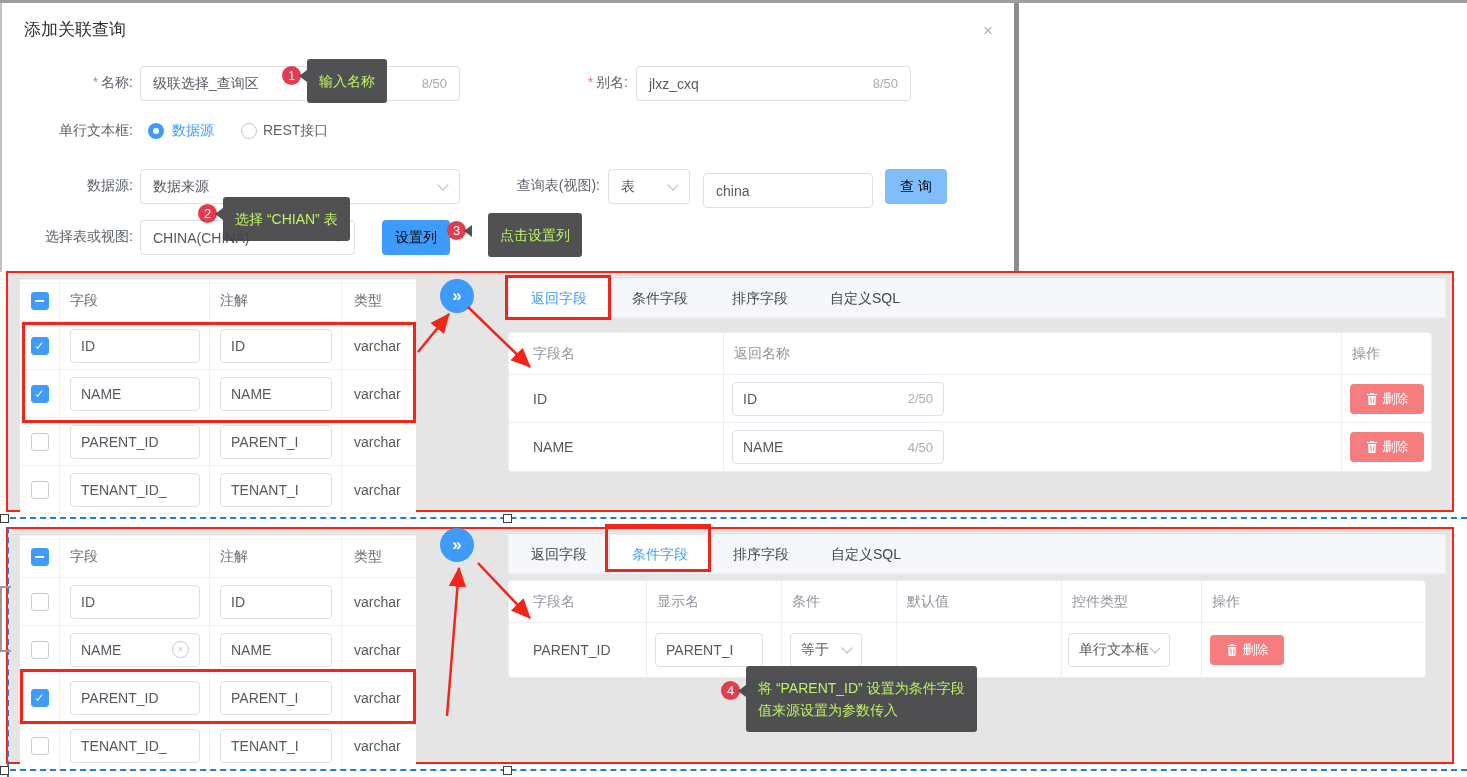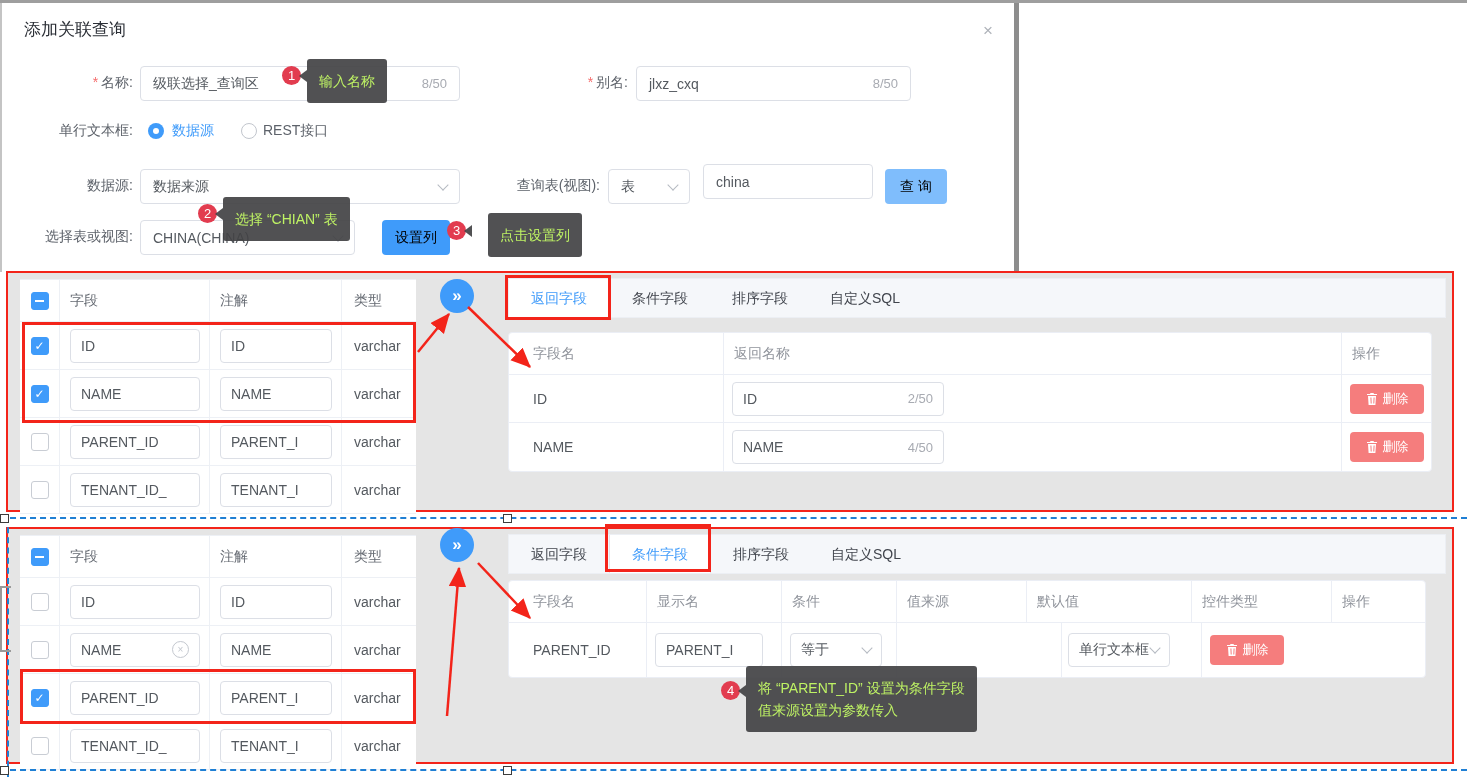--- a/index.html
+++ b/index.html
@@ -106,21 +106,21 @@
   <div class="lbl" style="left:20px;top:177px;width:113px;">数据源:</div>
   <div class="inpbox" style="left:140px;top:169px;width:320px;height:35px;">
     <span>数据来源</span>
     <span class="chev"></span>
   </div>
   <div class="lbl" style="left:478px;top:177px;width:122px;">查询表(视图):</div>
   <div class="inpbox" style="left:608px;top:169px;width:82px;height:35px;">
     <span>表</span>
     <span class="chev"></span>
   </div>
-  <div class="inpbox" style="left:703px;top:164px;width:170px;height:35px;">
+  <div class="inpbox" style="left:703px;top:173px;width:170px;height:35px;">
     <span>china</span>
   </div>
   <div class="btnblue" style="left:885px;top:169px;width:62px;height:35px;background:#7fbdfc;">查 询</div>
 
   <div class="lbl" style="left:20px;top:228px;width:113px;">选择表或视图:</div>
   <div class="inpbox" style="left:140px;top:220px;width:215px;height:35px;">
     <span>CHINA(CHINA)</span>
     <span class="chev"></span>
   </div>
   <div class="btnblue" style="left:382px;top:220px;width:68px;height:35px;background:#3f9bfa;">设置列</div>
@@ -351,34 +351,33 @@
       <div class="tab">排序字段</div>
       <div class="tab wide">自定义SQL</div>
     </div>
     <div class="redbox" style="left:597px;top:-5px;width:106px;height:48px;"></div>
 
     <div class="rtable" style="left:500px;top:51px;width:918px;">
       <div class="rrow rhead">
         <div class="rcell" style="width:138px;padding-left:24px;">字段名</div>
         <div class="rcell" style="width:135px;padding-left:10px;">显示名</div>
         <div class="rcell" style="width:115px;padding-left:10px;">条件</div>
-        <div class="rcell" style="width:130px;padding-left:10px;">值来源</div>
         <div class="rcell" style="width:165px;padding-left:10px;">默认值</div>
         <div class="rcell" style="width:140px;padding-left:10px;">控件类型</div>
         <div class="rcell last" style="flex:1;padding-left:10px;">操作</div>
       </div>
       <div class="rrow rr2">
         <div class="rcell" style="width:138px;padding-left:24px;">PARENT_ID</div>
         <div class="rcell" style="width:135px;">
           <span class="selbox" style="width:108px;margin-left:8px;">
               <span>PARENT_I</span>
             </span>
         </div>
         <div class="rcell" style="width:115px;">
-          <span class="selbox" style="width:92px;margin-left:8px;">
+          <span class="selbox" style="width:72px;margin-left:8px;">
               <span>等于</span>
               <span class="chev"></span>
             </span>
         </div>
         <div class="rcell" style="width:165px;"></div>
         <div class="rcell" style="width:140px;">
           <span class="selbox" style="width:102px;margin-left:6px;">
               <span>单行文本框</span>
               <span class="chev"></span>
             </span>

